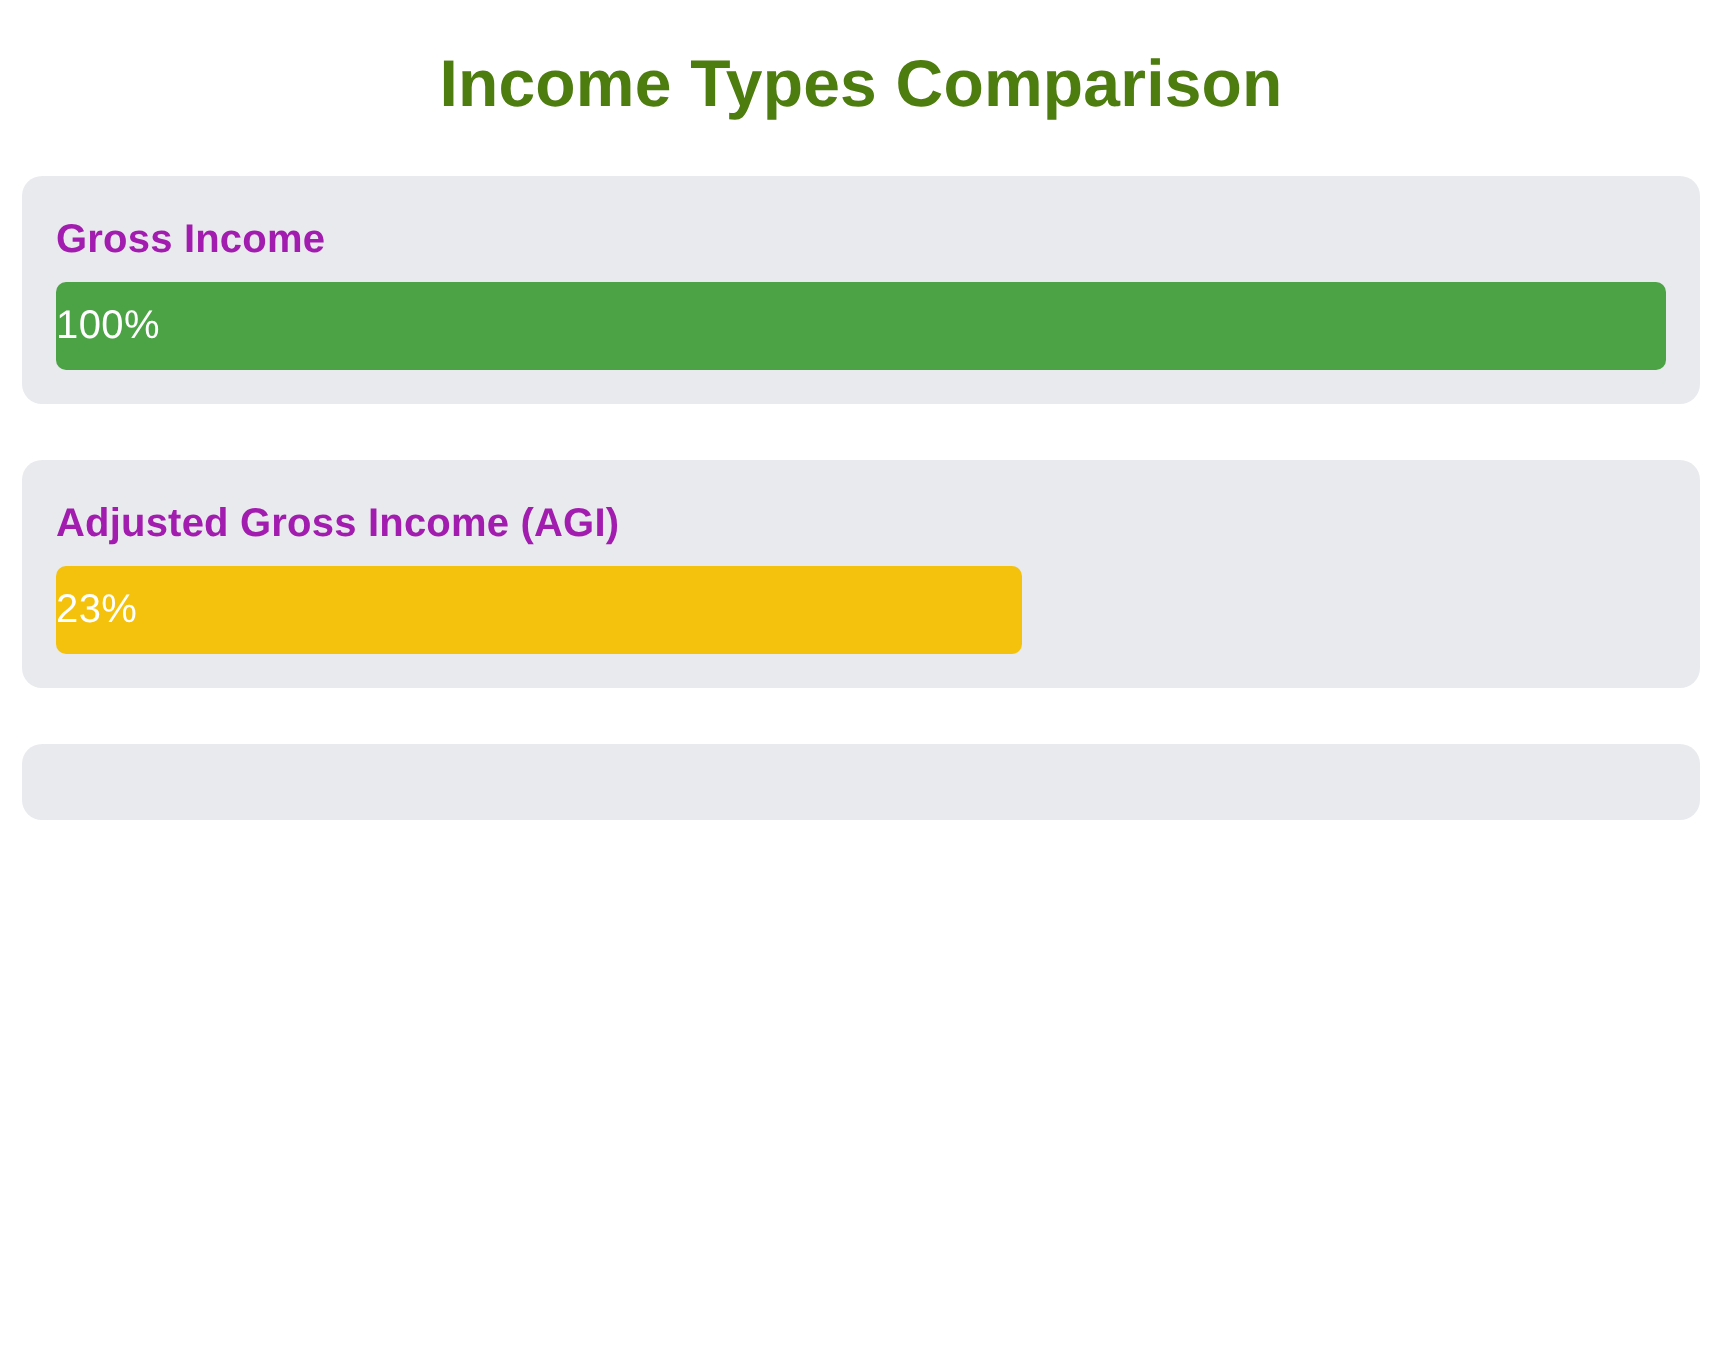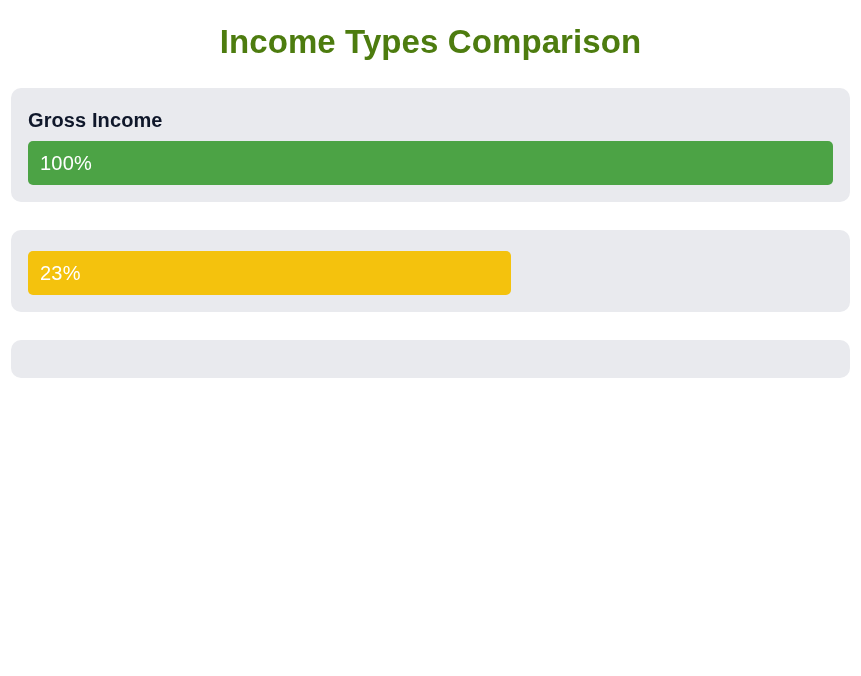--- a/index.html
+++ b/index.html
@@ -43,40 +43,39 @@
   }
 
   .card {
     background: #e9eaee;
     border-radius: 10px;
     padding: 21px 17px 17px 17px;
     width: 839px;
   }
 
   .card-label {
-    color: #0f172a;
+    color: #a21caf;
     font-size: 20px;
     font-weight: bold;
     line-height: 1.15;
     margin: 0 0 9px 0;
     letter-spacing: 0.1px;
   }
 
   .bar-track {
     position: relative;
     width: 100%;
     height: 44px;
   }
 
   .bar-fill {
     height: 44px;
     border-radius: 5px;
     display: flex;
     align-items: center;
-    padding-left: 12px;
     min-width: 60px;
   }
 
   .bar-value {
     color: #ffffff;
     font-size: 20px;
     font-weight: normal;
     line-height: 1;
     letter-spacing: 0.2px;
   }
@@ -94,20 +93,21 @@
       <div class="card-label">Gross Income</div>
       <div class="bar-track">
         <div class="bar-fill" style="width: 100%; background: rgb(76, 163, 69);">
           <span class="bar-value">100%</span>
         </div>
       </div>
     </div>
 
 
     <div class="card" style="background: rgb(233, 234, 238);">
+      <div class="card-label">Adjusted Gross Income (AGI)</div>
       <div class="bar-track">
         <div class="bar-fill" style="width: 60%; background: rgb(244, 194, 13);">
           <span class="bar-value">23%</span>
         </div>
       </div>
     </div>
 
     <div class="card" style="background: rgb(233, 234, 238);">
     </div>
 

